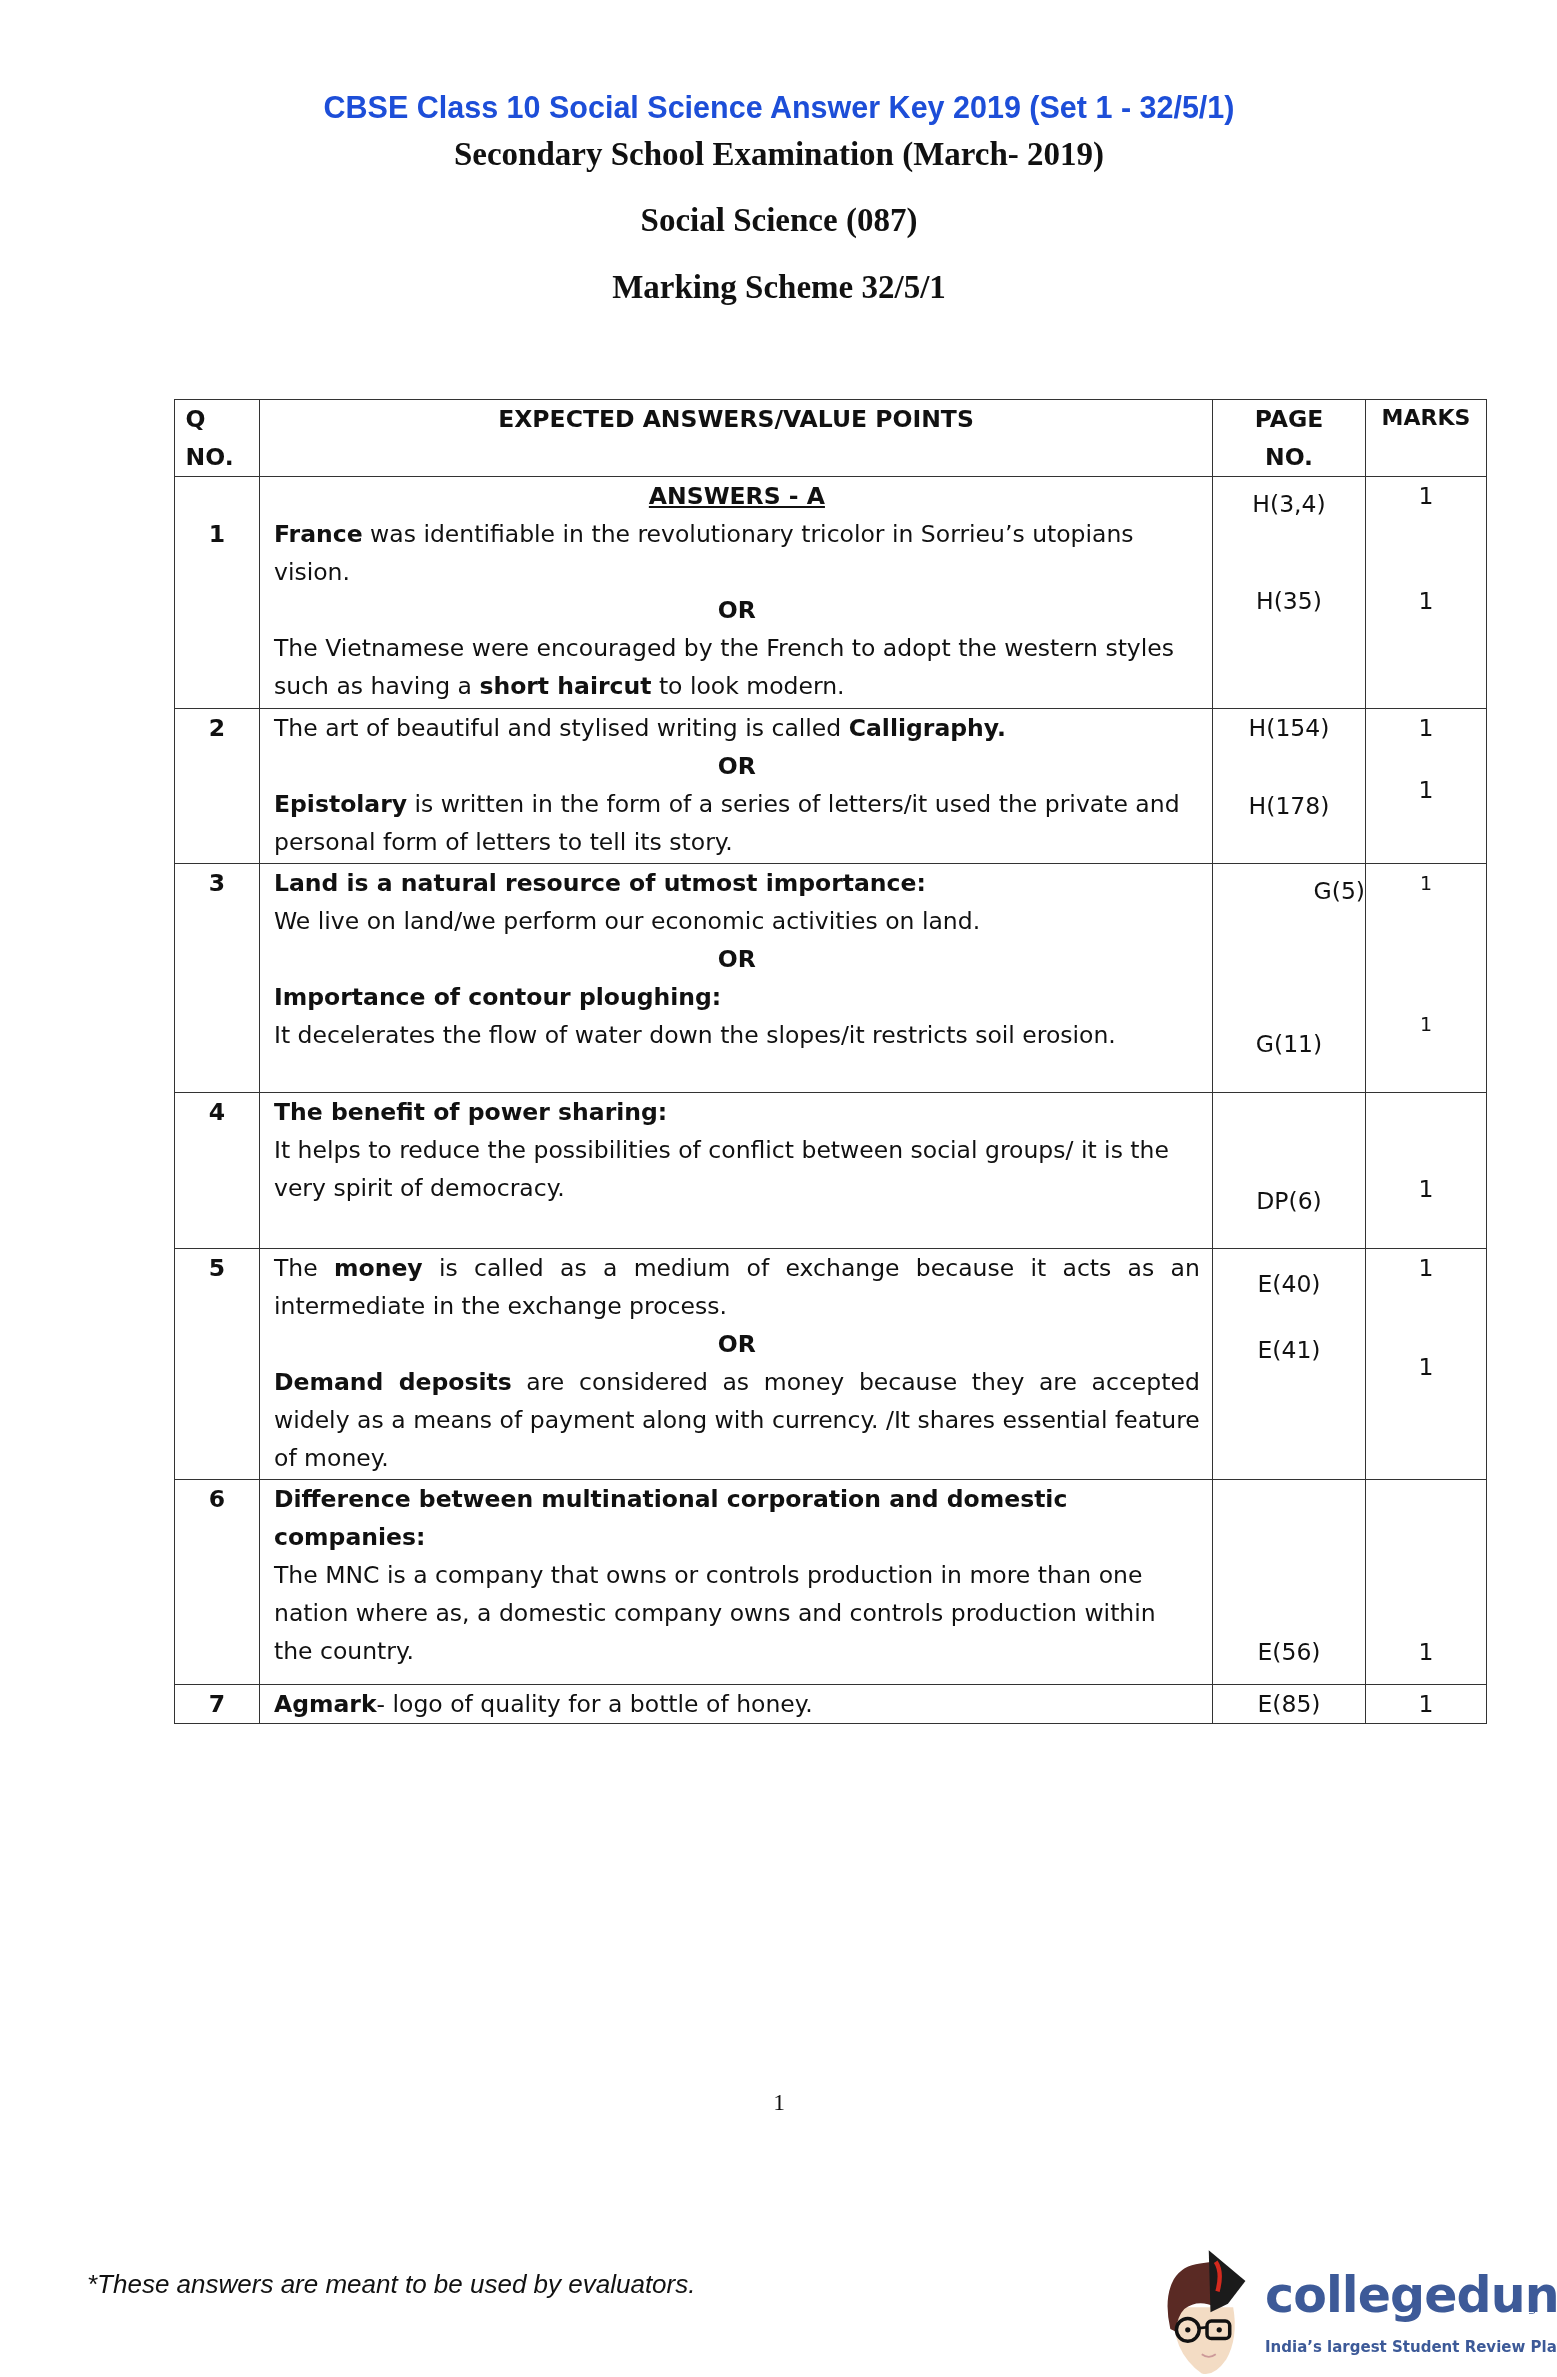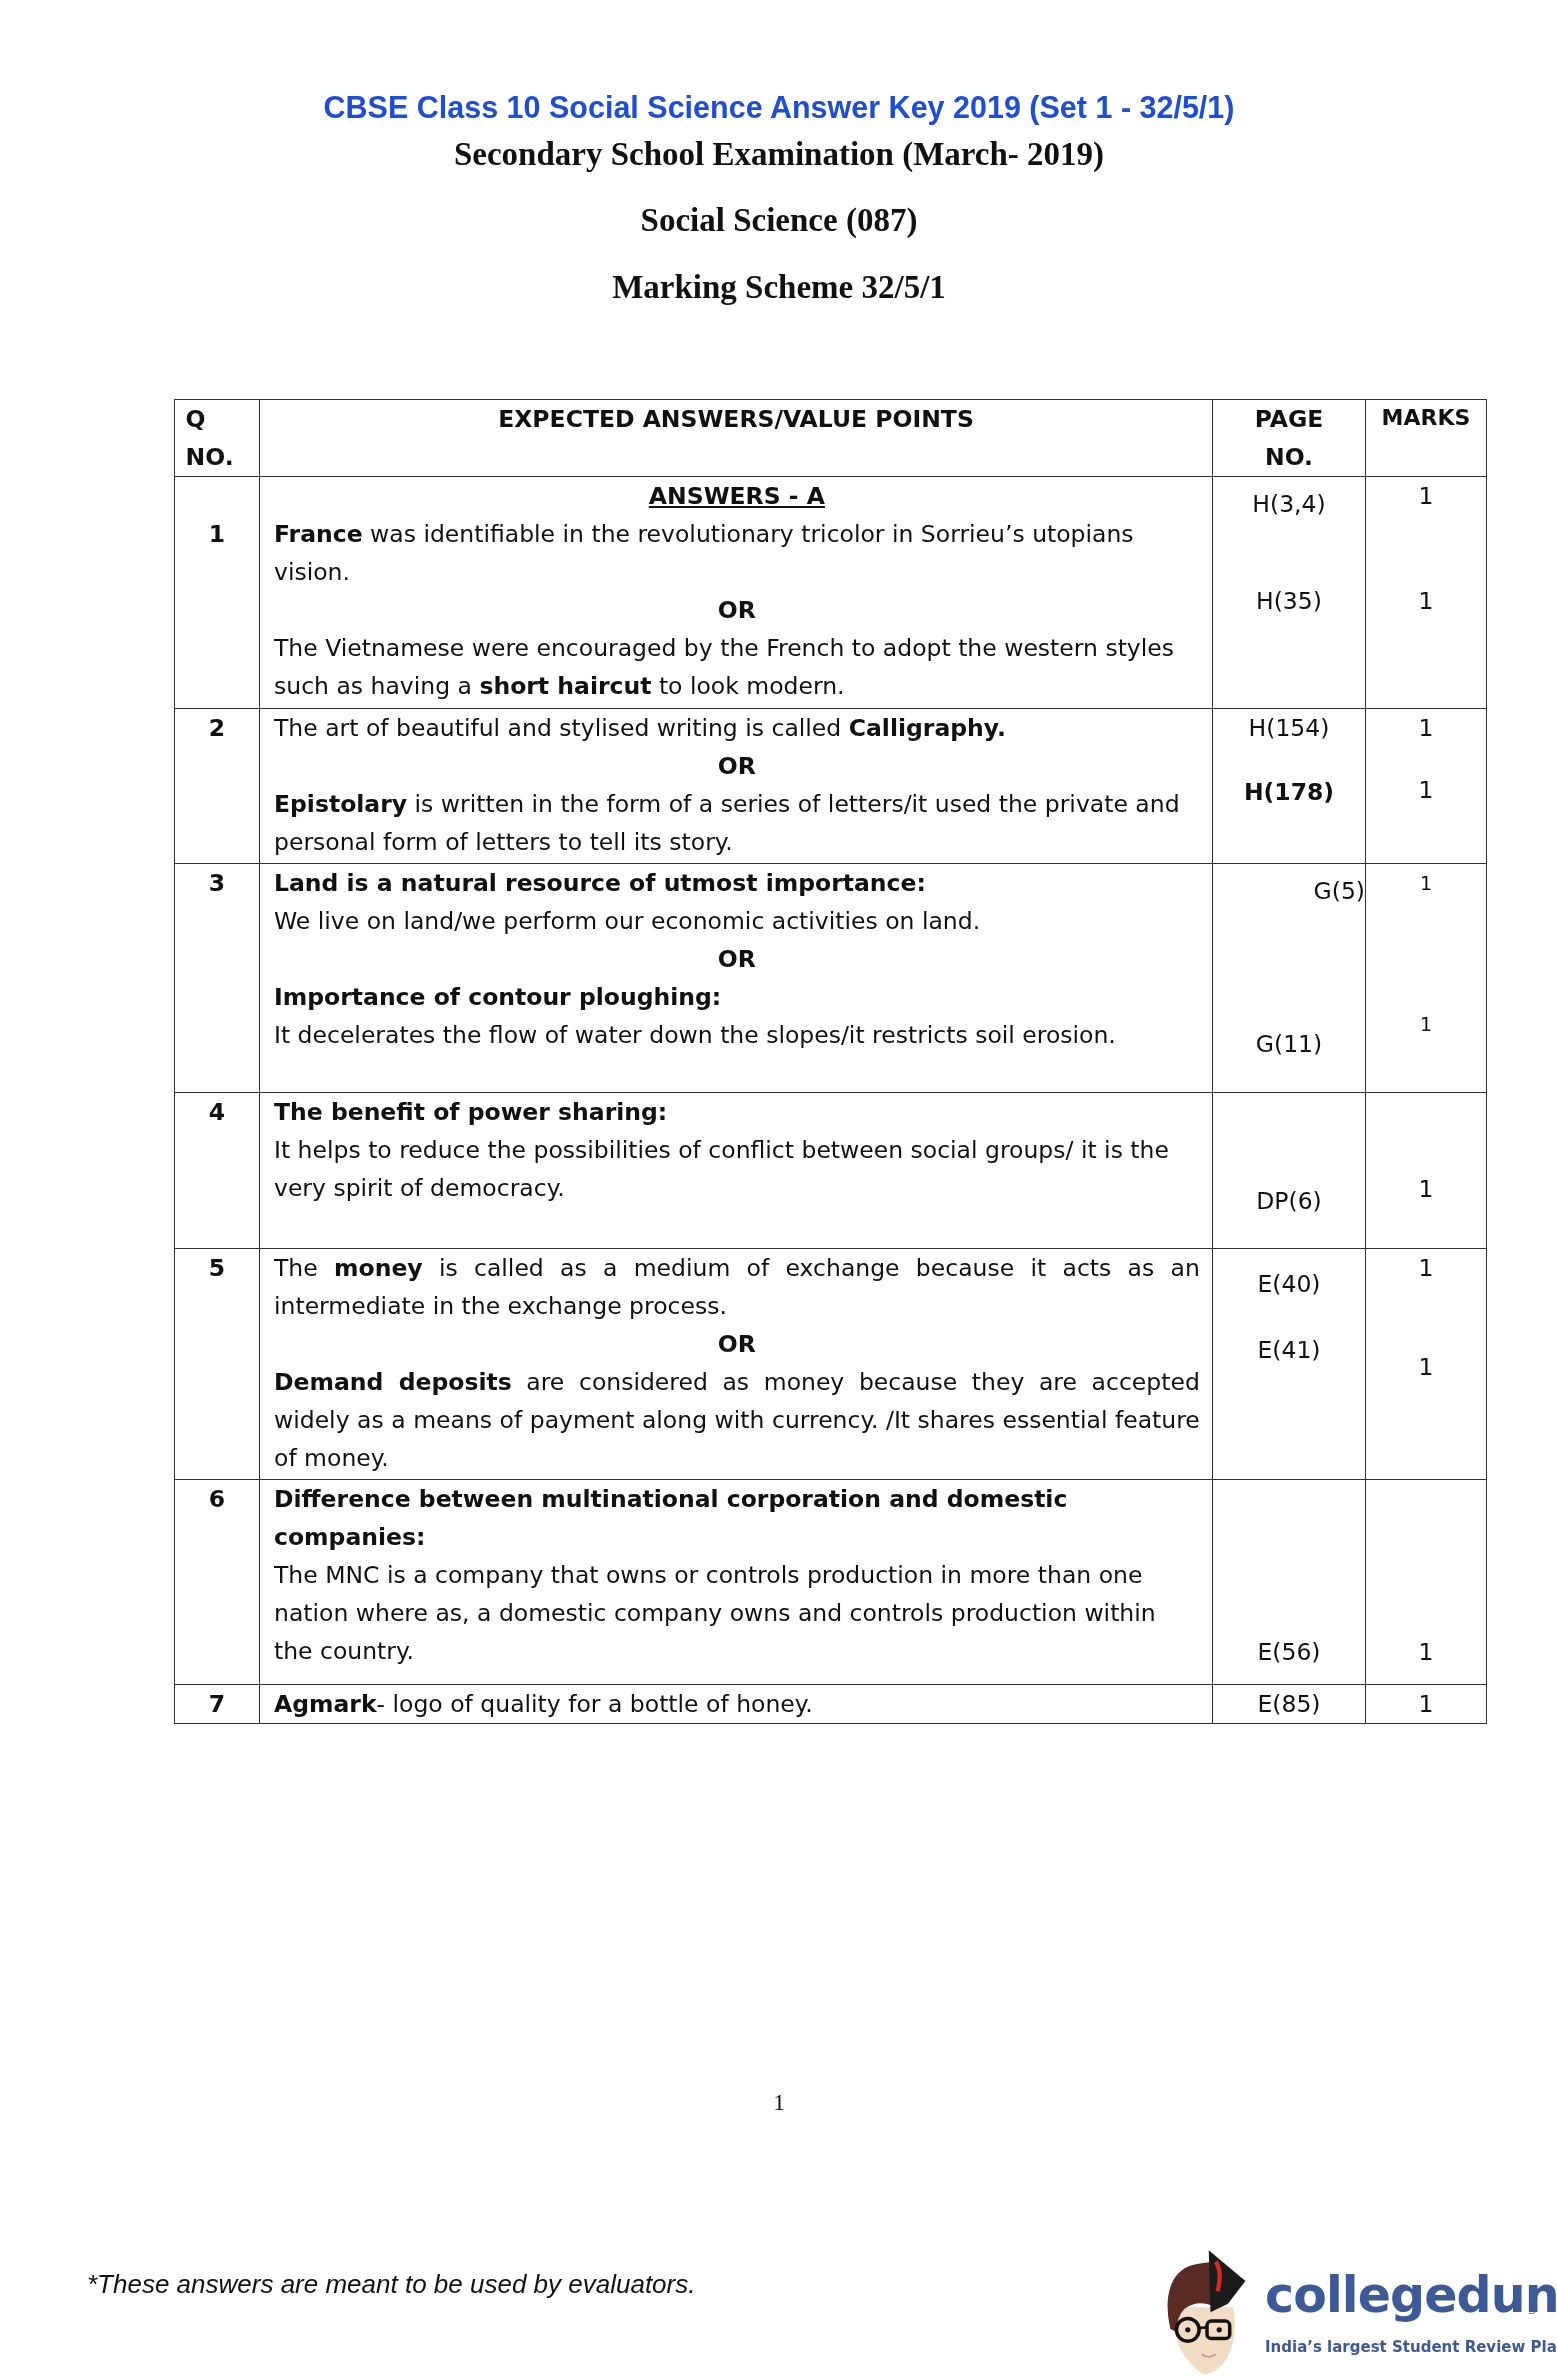--- a/index.html
+++ b/index.html
@@ -115,21 +115,21 @@
 
     <tr style="height:155px;">
       <td class="q"><span>2</span></td>
       <td class="ans">
         <span class="line"><span>The art of beautiful and stylised writing is called </span><b>Calligraphy.</b></span>
         <span class="line center">OR</span>
         <span class="line"><b>Epistolary</b><span> is written in the form of a series of letters/it used the private and personal form of letters to tell its story.</span></span>
       </td>
       <td class="pg">
         <span class="abs" style="top:0;">H(154)</span>
-        <span class="abs" style="top:64px;font-weight:bold;">H(178)</span>
+        <span class="abs" style="top:78px;">H(178)</span>
       </td>
       <td class="mk">
         <span class="abs" style="top:0;">1</span>
         <span class="abs" style="top:62px;">1</span>
       </td>
     </tr>
 
     <tr style="height:229px;">
       <td class="q"><span>3</span></td>
       <td class="ans">

